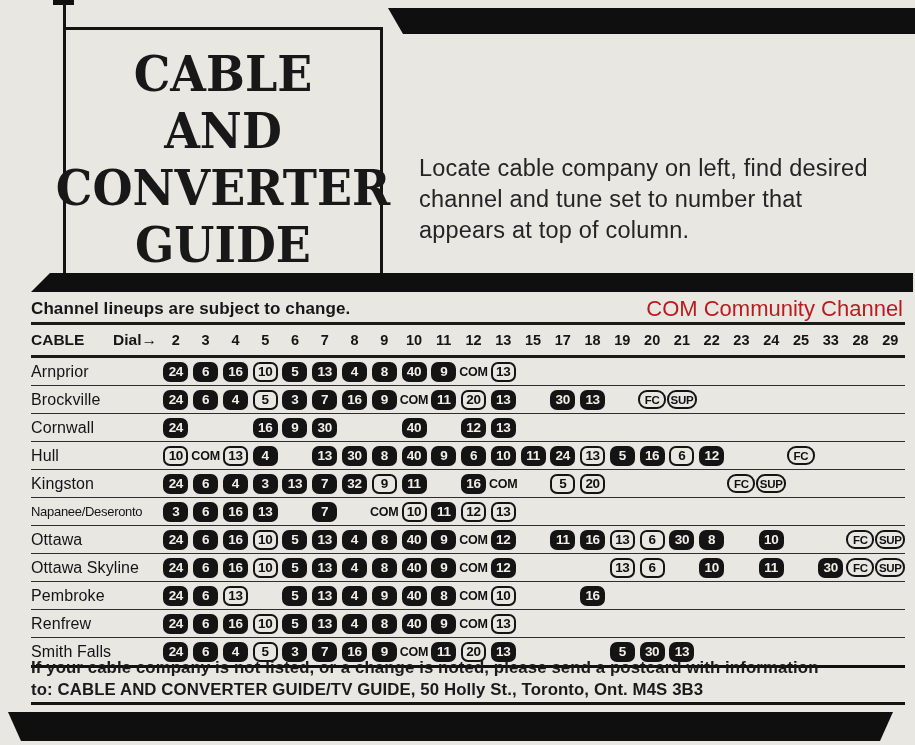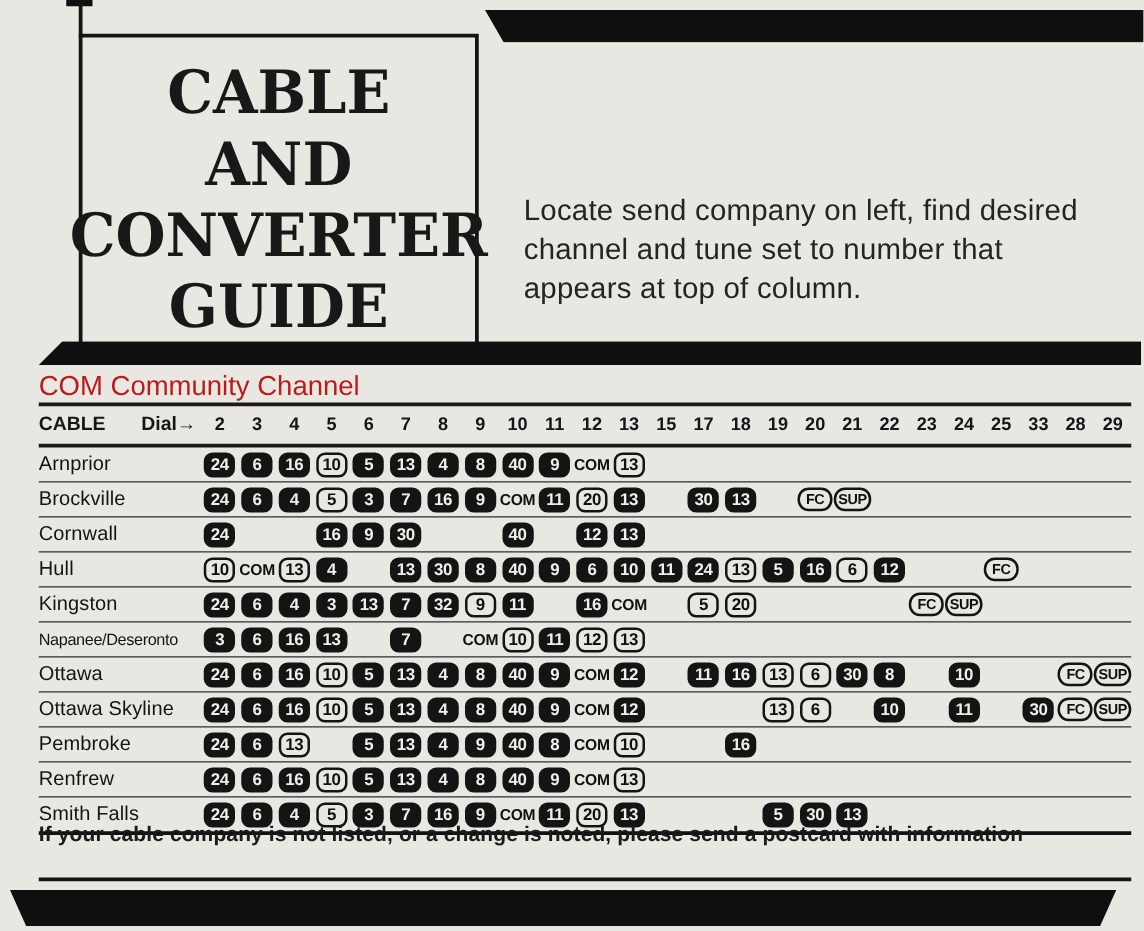--- a/index.html
+++ b/index.html
@@ -105,25 +105,26 @@
   <div class="scan-mark"></div>
   <div class="top-bar"></div>
 
   <div class="title-box">
     <div class="title-line">CABLE</div>
     <div class="title-line">AND</div>
     <div class="title-line">CONVERTER</div>
     <div class="title-line">GUIDE</div>
   </div>
 
-  <div class="instructions">Locate send company on left, find desired channel and tune set to number that appears at top of column.</div>
+  <div class="instructions">Locate cable company on left, find desired channel and tune set to number that appears at top of column.</div>
 
   <div class="mid-bar"></div>
 
   <div class="notice-row">
+    <span class="notice-left">Channel lineups are subject to change.</span>
     <span class="notice-right">COM Community Channel</span>
   </div>
 
   <div class="table">
     <div class="hrow">
       <div class="hlabel">
         <span>CABLE</span>
         <span>Dial→</span>
       </div>
       <div class="cols">
@@ -799,17 +800,18 @@
             <div class="cell"></div>
             <div class="cell"></div>
             <div class="cell"></div>
           </div>
         </div>
       </div>
   </div>
 
   <div class="footer">
     <div>If your cable company is not listed, or a change is noted, please send a postcard with information</div>
+    <div>to: CABLE AND CONVERTER GUIDE/TV GUIDE, 50 Holly St., Toronto, Ont. M4S 3B3</div>
   </div>
   <div class="footer-rule"></div>
 
   <div class="bottom-bar"></div>
 </div>
 
 </body></html>

